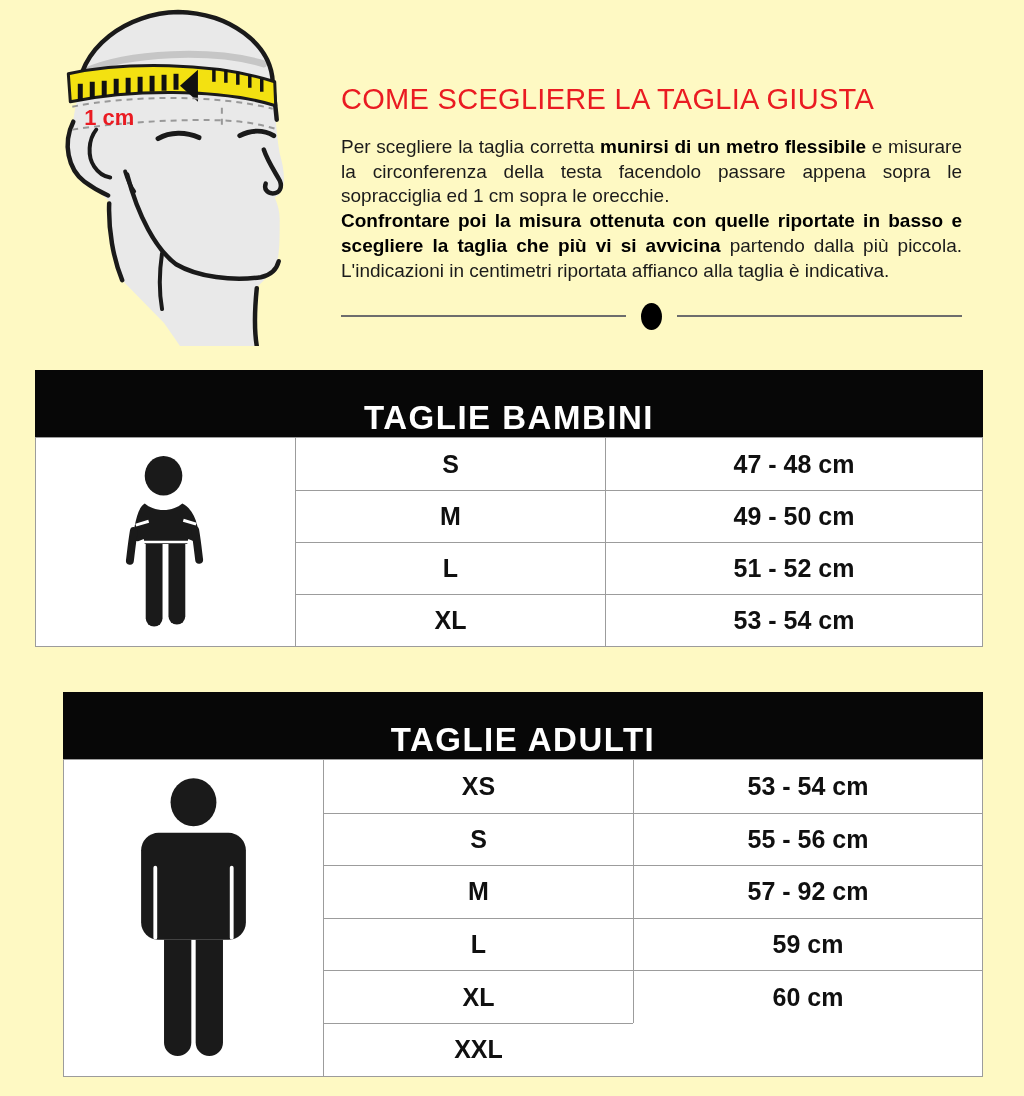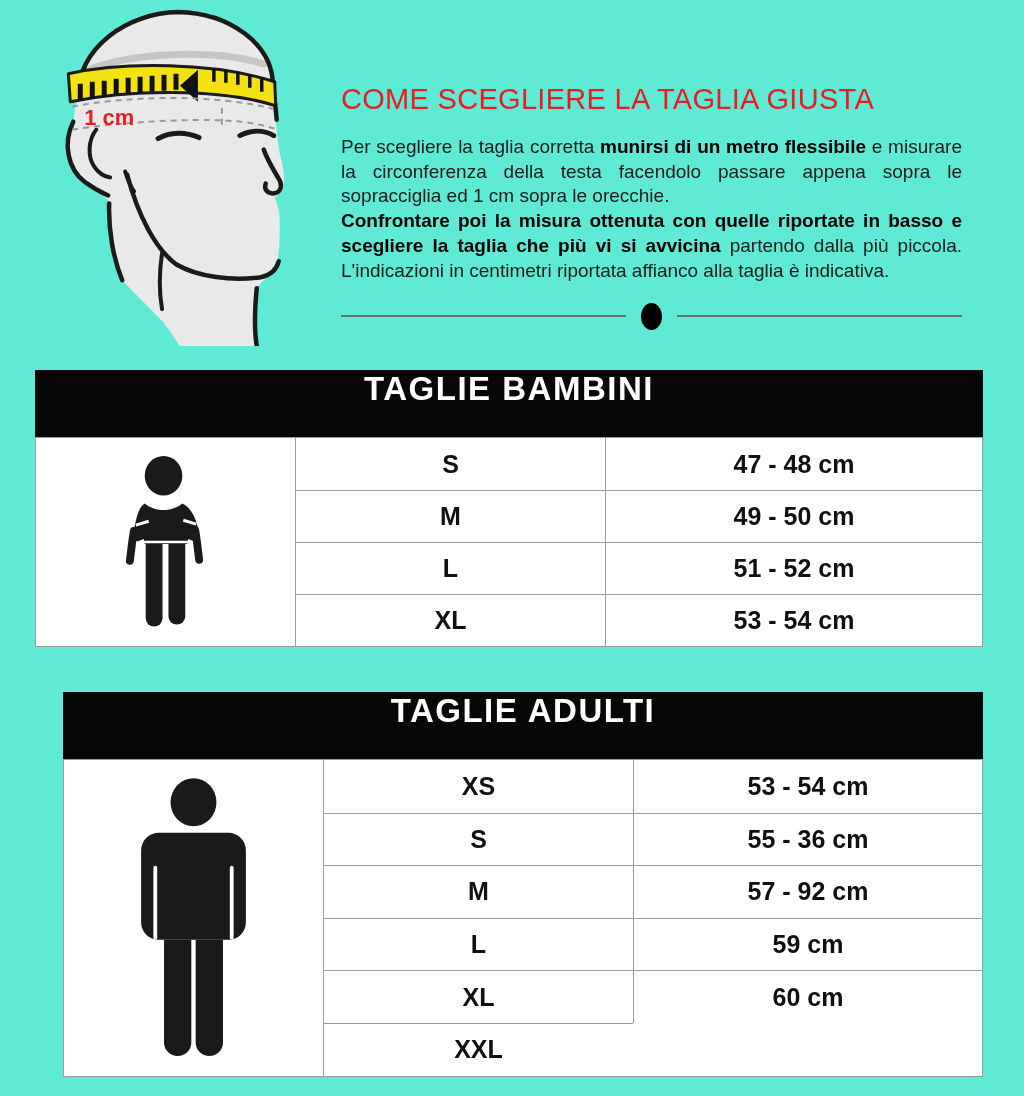--- a/index.html
+++ b/index.html
@@ -4,37 +4,37 @@
 <style>
   :root{
     --accent:#ea1b22;
     --bar:#070707;
     --border:#9c9c9c;
     --ink:#141414;
   }
   *{box-sizing:border-box;}
   html,body{margin:0;padding:0;background:#fff;}
   body{font-family:"Liberation Sans",sans-serif;}
-  .page{position:relative;width:1024px;height:1096px;background:#5eead4;overflow:hidden;}
+  .page{position:relative;width:1024px;height:1096px;background:#fef9c3;overflow:hidden;}
 
   
   .head-illustration{position:absolute;left:28px;top:2px;width:300px;height:344px;}
   .top-content{position:absolute;left:341px;top:84px;width:621px;}
   .guide-title{margin:0 0 19px 0;font-size:29px;line-height:1.1;font-weight:400;
     color:var(--accent);letter-spacing:.3px;white-space:nowrap;}
   .intro{margin:0;font-size:19px;line-height:24.8px;text-align:justify;color:#1b1b1b;}
   .intro b{color:#000;}
   .divider{display:flex;align-items:center;margin-top:19px;}
   .divider .line{flex:1;height:2px;background:#6d6d6d;}
   .divider .dot{width:21px;height:27px;background:#000;border-radius:50%;margin:0 15px;}
 
   
   .tables-wrap{position:absolute;left:35px;top:370px;width:948px;}
   .table-block + .table-block{margin-top:45px;margin-left:28px;}
-  .table-bar{height:67px;background:var(--bar);color:#fff;display:flex;align-items:flex-start;
+  .table-bar{height:67px;background:var(--bar);color:#fff;display:flex;align-items:flex-end;
     justify-content:center;font-size:33px;font-weight:700;letter-spacing:1.5px;}
   .grid{display:grid;grid-template-columns:259px 310px 1fr;border:1px solid var(--border);background:#fff;}
   .bambini .grid{grid-auto-rows:52px;}
   .adulti .grid{grid-auto-rows:52.6px;}
   .cell{display:flex;align-items:center;justify-content:center;font-weight:700;font-size:25px;
     color:#101010;border-left:1px solid var(--border);}
   .grid > .cell:nth-child(n+4){border-top:1px solid var(--border);}
   .icon-cell{grid-column:1;border-left:none;display:flex;align-items:center;justify-content:center;}
 </style>
 </head>
@@ -171,21 +171,21 @@
             </g>
             <g stroke="#fff" stroke-width="3.5" stroke-linecap="round">
               <path d="M 25,84 V 148"></path>
               <path d="M 95,84 V 148"></path>
             </g>
           </svg>
         </div>
       <div class="cell size-cell">XS</div>
           <div class="cell value-cell">53 - 54 cm</div>
           <div class="cell size-cell">S</div>
-          <div class="cell value-cell">55 - 36 cm</div>
+          <div class="cell value-cell">55 - 56 cm</div>
           <div class="cell size-cell">M</div>
           <div class="cell value-cell">57 - 92 cm</div>
           <div class="cell size-cell">L</div>
           <div class="cell value-cell">59 cm</div>
           <div class="cell size-cell">XL</div>
           <div class="cell value-cell">60 cm</div>
           <div class="cell size-cell">XXL</div>
         </div>
     </div>
 

